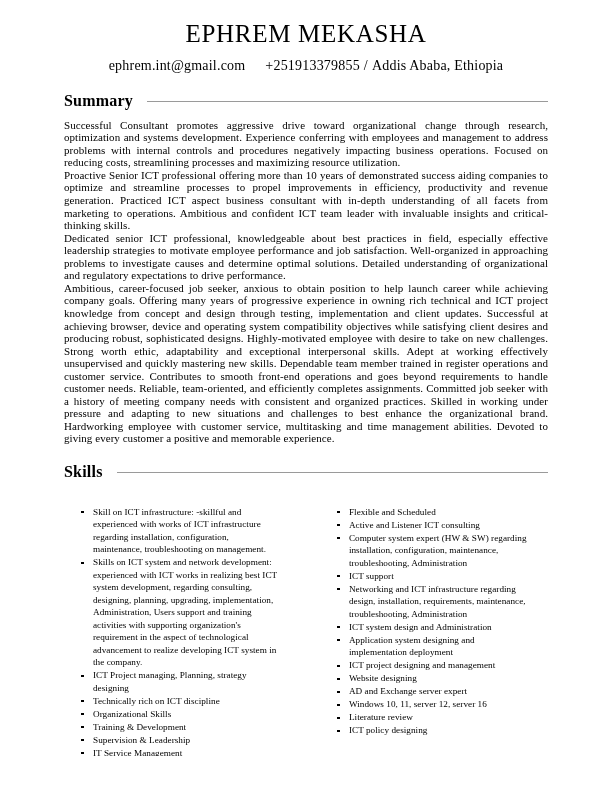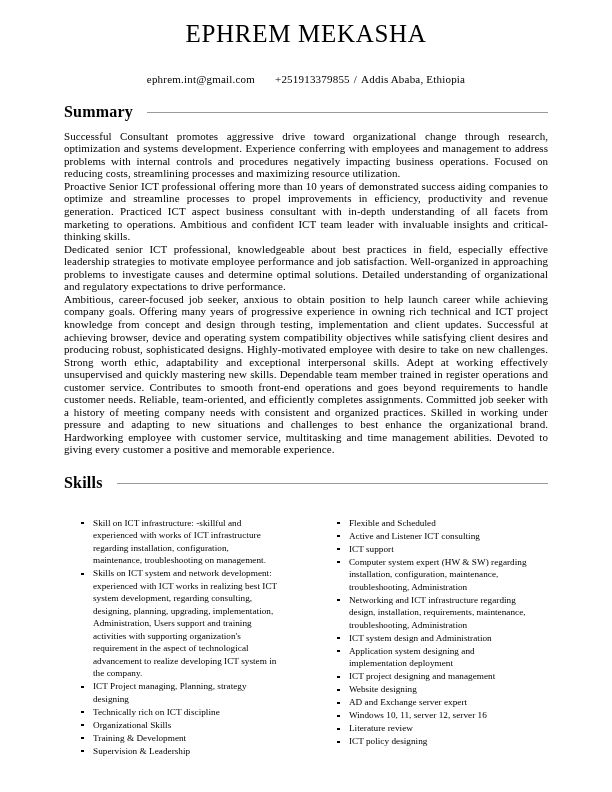--- a/index.html
+++ b/index.html
@@ -30,22 +30,22 @@
     font-size: 25px;
     letter-spacing: 0.7px;
     font-weight: normal;
     margin: 0;
     padding-top: 20px;
     line-height: 1.15;
     font-family: "Liberation Serif", "DejaVu Serif", serif;
   }
   .contact {
     text-align: center;
-    font-size: 11px;
-    margin-top: 24px;
+    font-size: 14px;
+    margin-top: 9px;
     letter-spacing: 0.2px;
     white-space: nowrap;
   }
   .contact .sep {
     display: inline-block;
     padding: 0 4px;
   }
   .contact .gap {
     display: inline-block;
     width: 20px;
@@ -167,22 +167,22 @@
         <li>Team Building</li>
         <li>ICT consulting</li>
         <li class="faded">Client relationship management</li>
       </ul>
     </div>
 
     <div class="skills-col right">
       <ul class="skills-list">
         <li>Flexible and Scheduled</li>
         <li>Active and Listener ICT consulting</li>
+        <li>Computer system expert (HW &amp; SW) regarding installation, configuration, maintenance, troubleshooting, Administration</li>
         <li>ICT support</li>
-        <li>Computer system expert (HW &amp; SW) regarding installation, configuration, maintenance, troubleshooting, Administration</li>
         <li>Networking and ICT infrastructure regarding design, installation, requirements, maintenance, troubleshooting, Administration</li>
         <li>ICT system design and Administration</li>
         <li>Application system designing and implementation deployment</li>
         <li>ICT project designing and management</li>
         <li>Website designing</li>
         <li>AD and Exchange server expert</li>
         <li>Windows 10, 11, server 12, server 16</li>
         <li>Literature review</li>
         <li>ICT policy designing</li>
       </ul>

